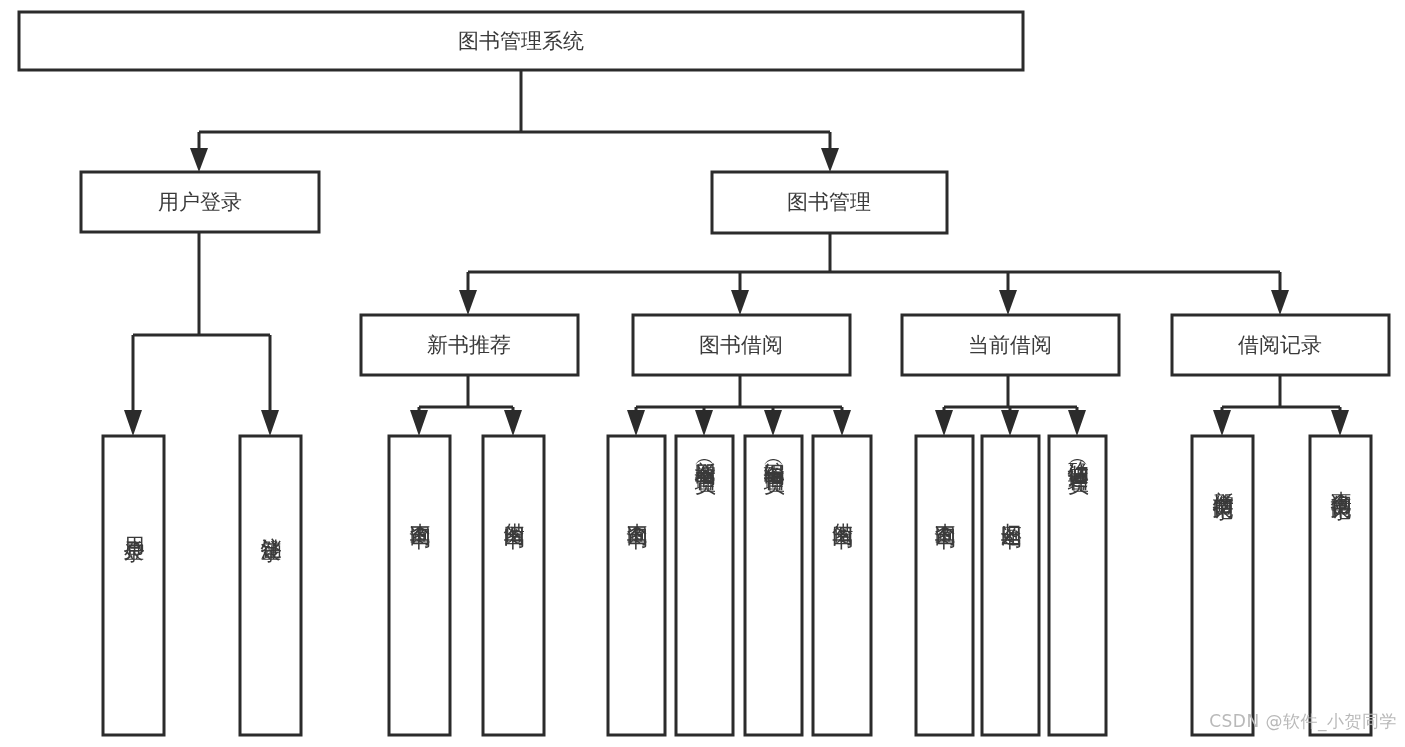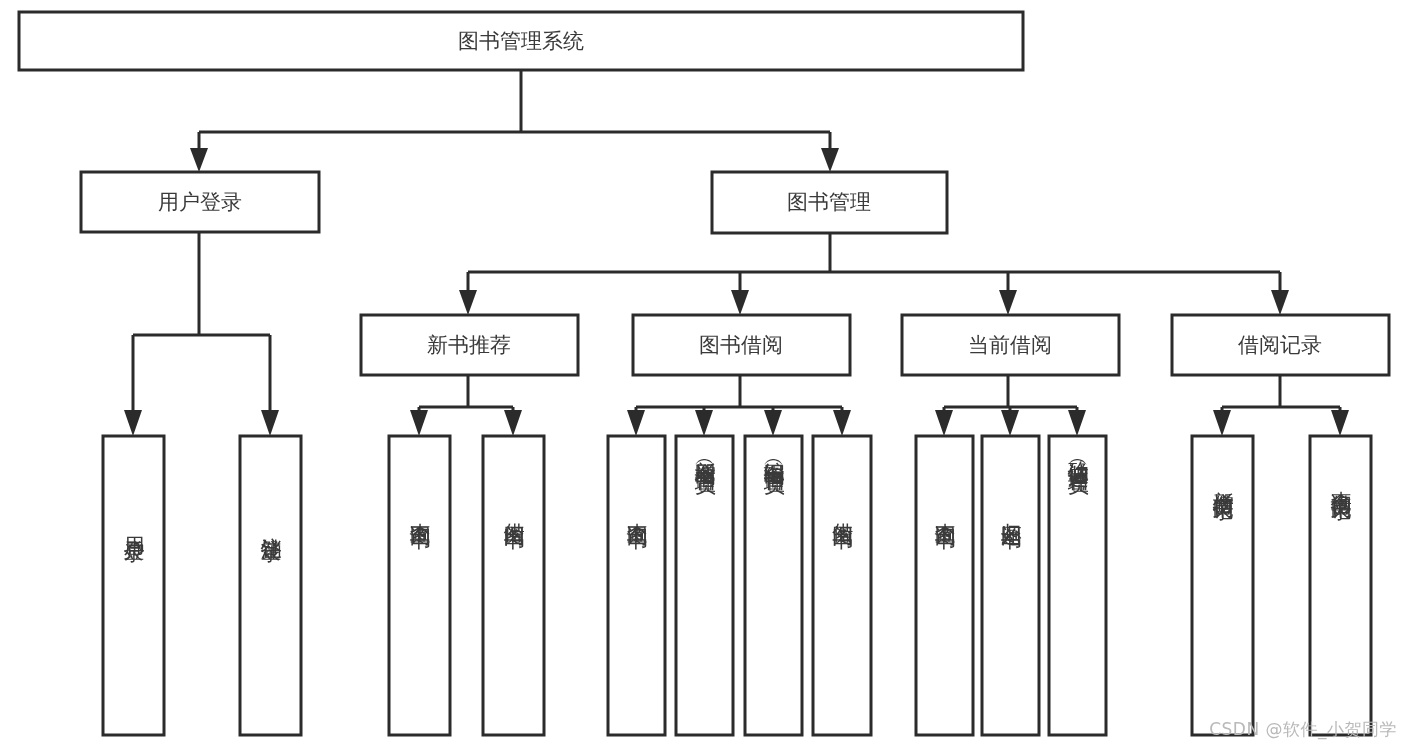--- a/index.html
+++ b/index.html
@@ -66,21 +66,21 @@
     font-family: "DejaVu Sans", "Liberation Sans", sans-serif;
     font-size: 21px;
     line-height: 1.32;
     color: #3a3a3a;
     letter-spacing: 2px;
     white-space: nowrap;
   }
   .watermark {
     position: absolute;
     right: 8px;
-    bottom: 6px;
+    bottom: 14px;
     font-family: "DejaVu Sans", "Liberation Sans", sans-serif;
     font-size: 17px;
     color: #b9b9b9;
     letter-spacing: 0.5px;
     user-select: none;
   }
 </style>
 </head>
 <body>
 

